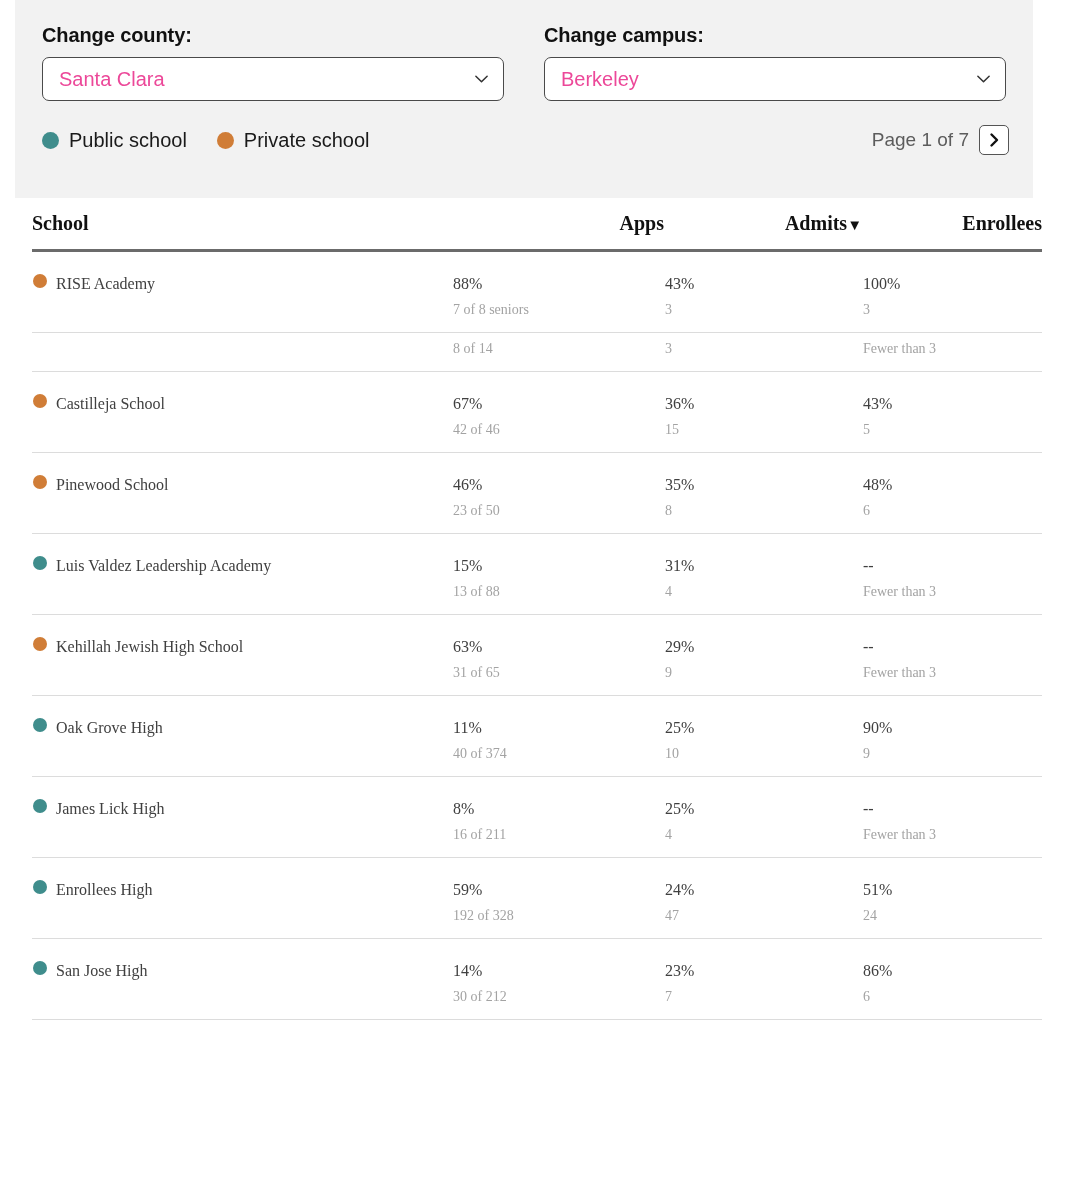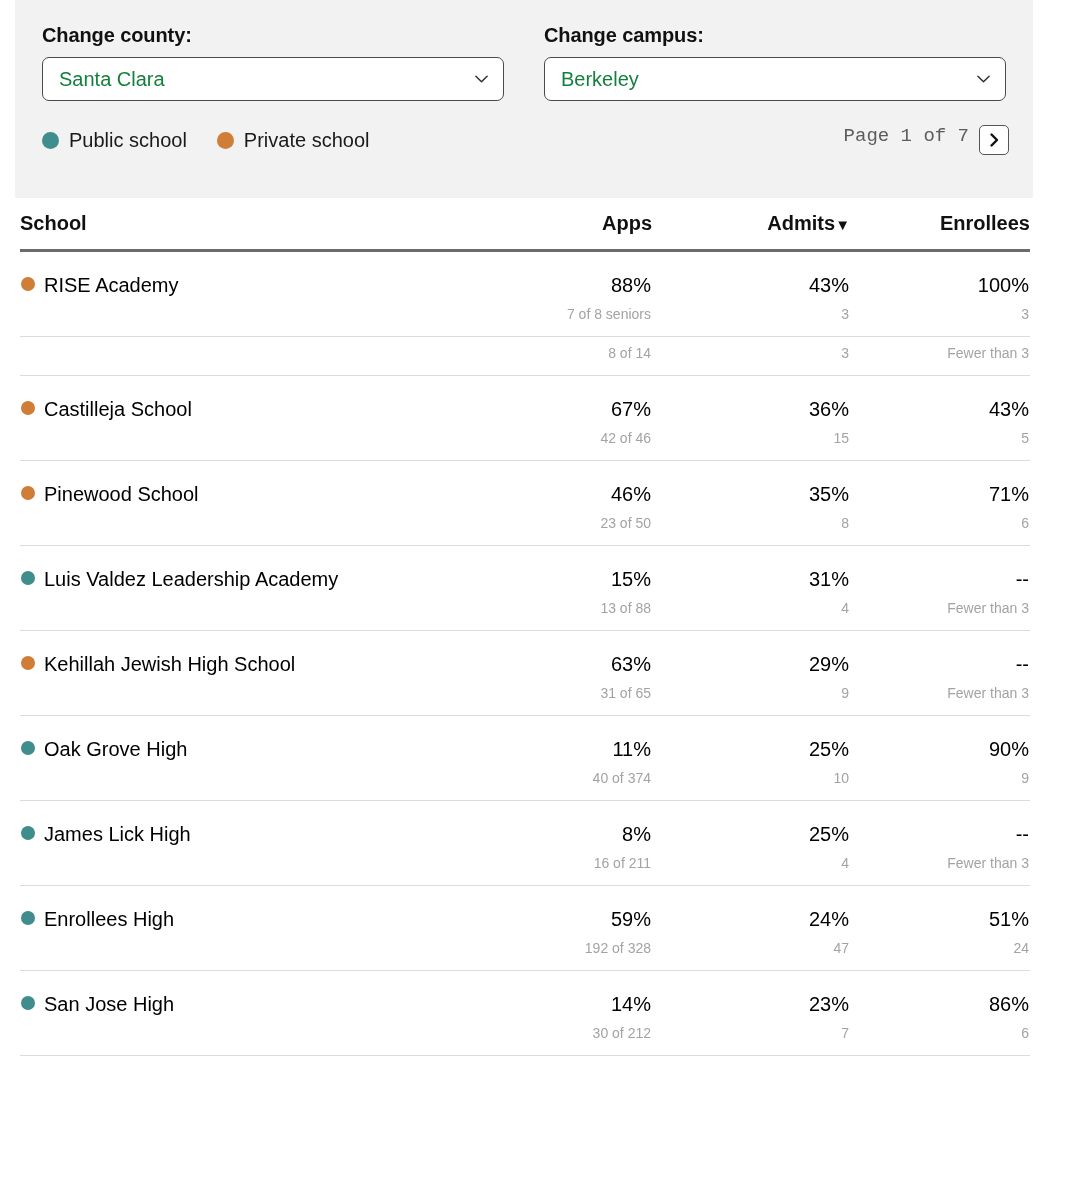--- a/index.html
+++ b/index.html
@@ -54,21 +54,21 @@
     background: #ffffff;
     border: 1.6px solid #4a4a4a;
     border-radius: 7px;
     box-sizing: border-box;
     display: flex;
     align-items: center;
     padding: 0 16px;
   }
   .select-value {
     font-size: 20px;
-    color: #15803d;
+    color: #ec4899;
   }
   .chev-down {
     position: absolute;
     right: 14px;
     top: 50%;
     transform: translateY(-50%);
     width: 15px;
     height: 15px;
     display: block;
   }
@@ -93,21 +93,21 @@
     margin-right: 10px;
   }
   .legend-text {
     font-size: 20px;
     color: #1a1a1a;
   }
 
   .pager {
     margin-left: auto;
     display: flex;
-    font-family: Liberation Mono, monospace;
+    align-items: center;
   }
   .pager-text {
     font-size: 19px;
     color: #5c5c5c;
     margin-right: 10px;
   }
   .pager-btn {
     width: 30px;
     height: 30px;
     border: 1.6px solid #555555;
@@ -117,23 +117,24 @@
     align-items: center;
     justify-content: center;
     box-sizing: border-box;
     padding: 0;
     cursor: pointer;
   }
 
   
   .table-wrap {
     position: absolute;
-    left: 20px;
+    left: 32px;
     top: 212px;
     width: 1010px;
+    font-family: Liberation Serif, serif;
   }
   .tbl {
     width: 100%;
     border-collapse: collapse;
     table-layout: fixed;
   }
   .tbl col.c-school  { width: 420px; }
   .tbl col.c-apps    { width: 212px; }
   .tbl col.c-admits  { width: 198px; }
   .tbl col.c-enroll  { width: 180px; }
@@ -145,32 +146,32 @@
     padding: 0 0 14px 0;
     border-bottom: 3px solid #6b6b6b;
     vertical-align: bottom;
   }
   th.left  { text-align: left; }
   th.right { text-align: right; }
   .sort-caret { font-size: 15px; }
 
   tbody tr.main-row td {
     padding-top: 22px;
-    font-size: 20px;
-    color: #000000;
+    font-size: 16px;
+    color: #404040;
     border: none;
   }
   tbody tr.sub-row td {
     padding-top: 8px;
     padding-bottom: 14px;
     font-size: 14px;
     color: #a3a3a3;
     border-bottom: 1.4px solid #dcdcdc;
   }
-  td.num { text-align: right; }
+  td.num { }
   td.school-cell { text-align: left; white-space: nowrap; }
 
   .row-dot {
     width: 14px;
     height: 14px;
     border-radius: 50%;
     display: inline-block;
     margin-right: 9px;
     vertical-align: 1px;
   }
@@ -283,21 +284,21 @@
           <tr class="sub-row">
             <td></td>
             <td class="num">42 of 46</td>
             <td class="num">15</td>
             <td class="num">5</td>
           </tr>
           <tr class="main-row">
             <td class="school-cell"><span class="row-dot" style="background: rgb(208, 125, 55);"></span><span class="school-name">Pinewood School</span></td>
             <td class="num">46%</td>
             <td class="num">35%</td>
-            <td class="num">71%</td>
+            <td class="num">48%</td>
           </tr>
           <tr class="sub-row">
             <td></td>
             <td class="num">23 of 50</td>
             <td class="num">8</td>
             <td class="num">6</td>
           </tr>
           <tr class="main-row">
             <td class="school-cell"><span class="row-dot" style="background: rgb(63, 141, 140);"></span><span class="school-name">Luis Valdez Leadership Academy</span></td>
             <td class="num">15%</td>

